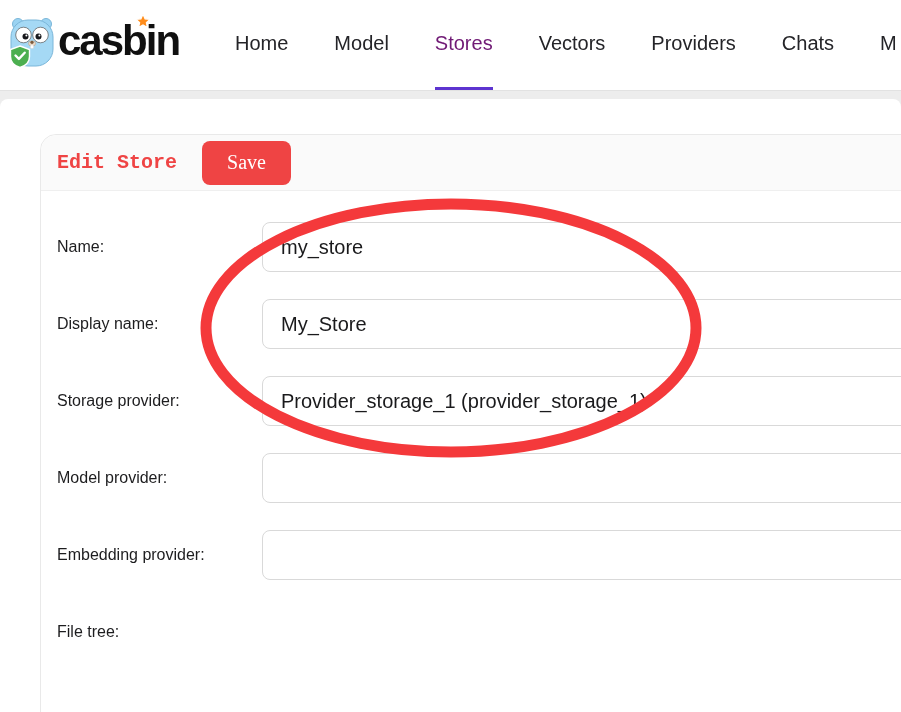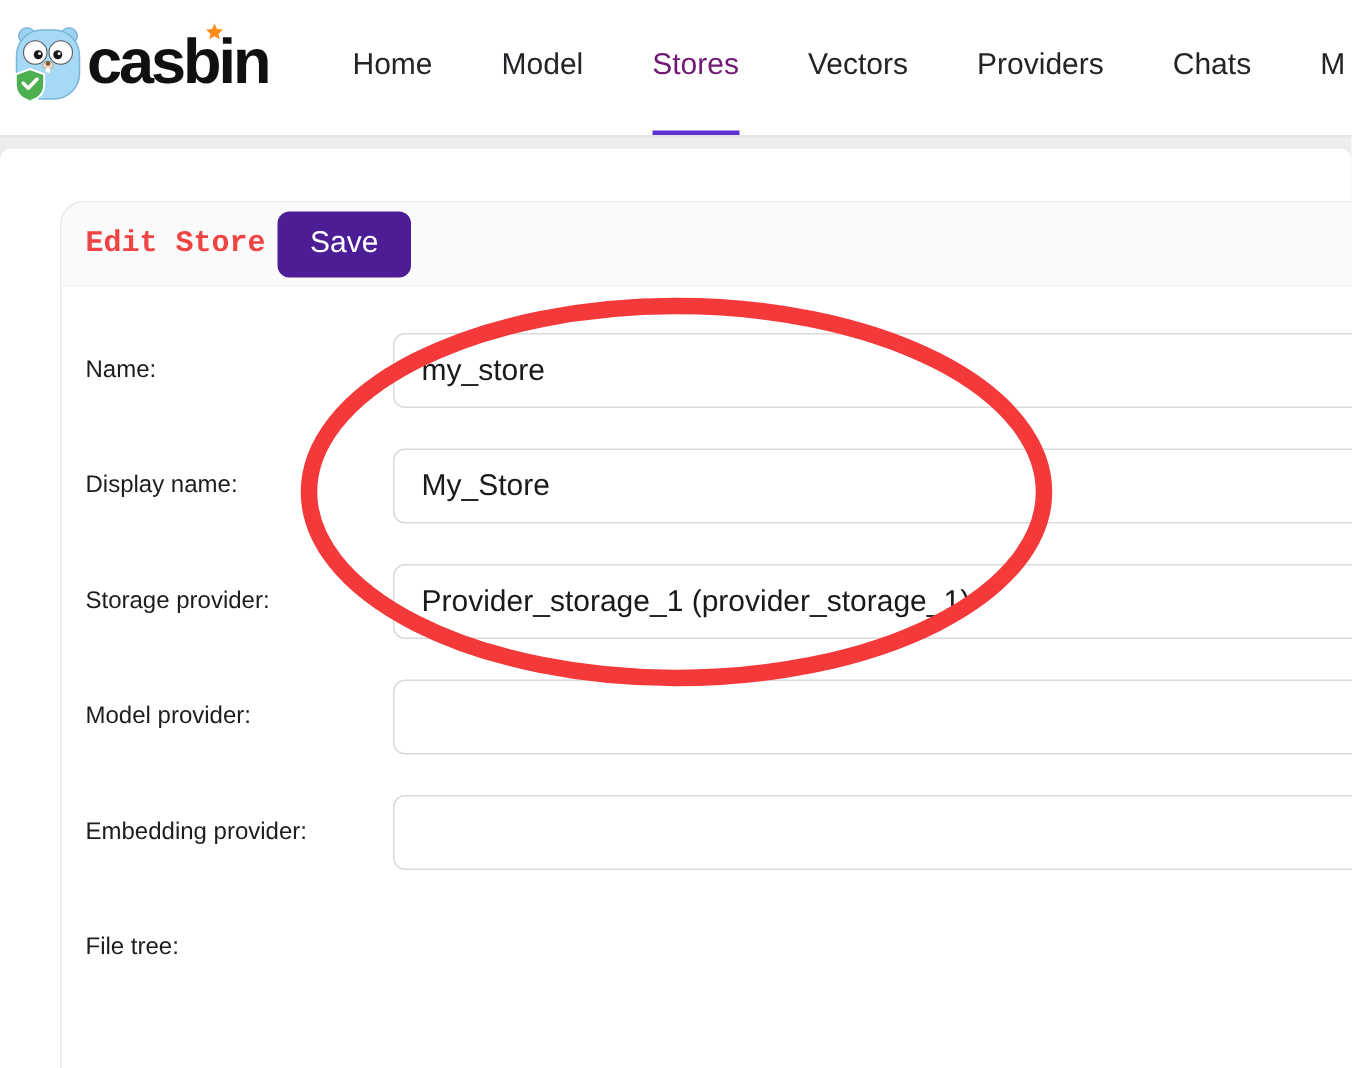--- a/index.html
+++ b/index.html
@@ -20,22 +20,22 @@
   
   .content-bg { position:absolute; top:90px; left:0; right:0; bottom:0; background:#ededed; border-top:1px solid #e2e2e2; }
   .panel { position:absolute; top:8px; left:0; right:0; bottom:-10px; background:#fff; border-radius:8px 8px 0 0; }
 
   
   .card { position:absolute; left:40px; top:35px; width:940px; height:840px;
     border:1px solid #e9e9e9; border-radius:16px; background:#fff; }
   .card-header { height:56px; background:#fafafa; border-bottom:1px solid #efefef;
     border-radius:16px 16px 0 0; display:flex; align-items:center; padding-left:16px; }
   .card-title { font-size:20px; font-weight:700; color:#ef4444;font-family:Liberation Mono, monospace; }
-  .save-btn { margin-left:8px; width:89px; height:44px; border:none; border-radius:8px;
-    background:#4c1d95; color:#fff; font-size:20px; font-family:Liberation Sans, sans-serif; cursor:pointer; }
+  .save-btn { margin-left:25px; width:89px; height:44px; border:none; border-radius:8px;
+    background:#ef4444; color:#fff; font-size:20px; font-family:Liberation Serif, serif; cursor:pointer; }
   .card-body { padding-top:31px; }
 
   .form-row { position:relative; height:50px; margin-bottom:27px; }
   .form-label { position:absolute; left:16px; top:50%; transform:translateY(-50%);
     font-size:16px; color:#1d1d1f; white-space:nowrap; }
   .form-field { position:absolute; left:221px; right:30px; top:0; height:50px;
     border:1px solid #d9d9d9; border-radius:8px; background:#fff;
     display:flex; align-items:center; padding:0 18px; font-size:20px; color:#1a1a1c;
     white-space:nowrap; overflow:hidden; }
   .form-row.label-only { height:50px; margin-top:3px; }

